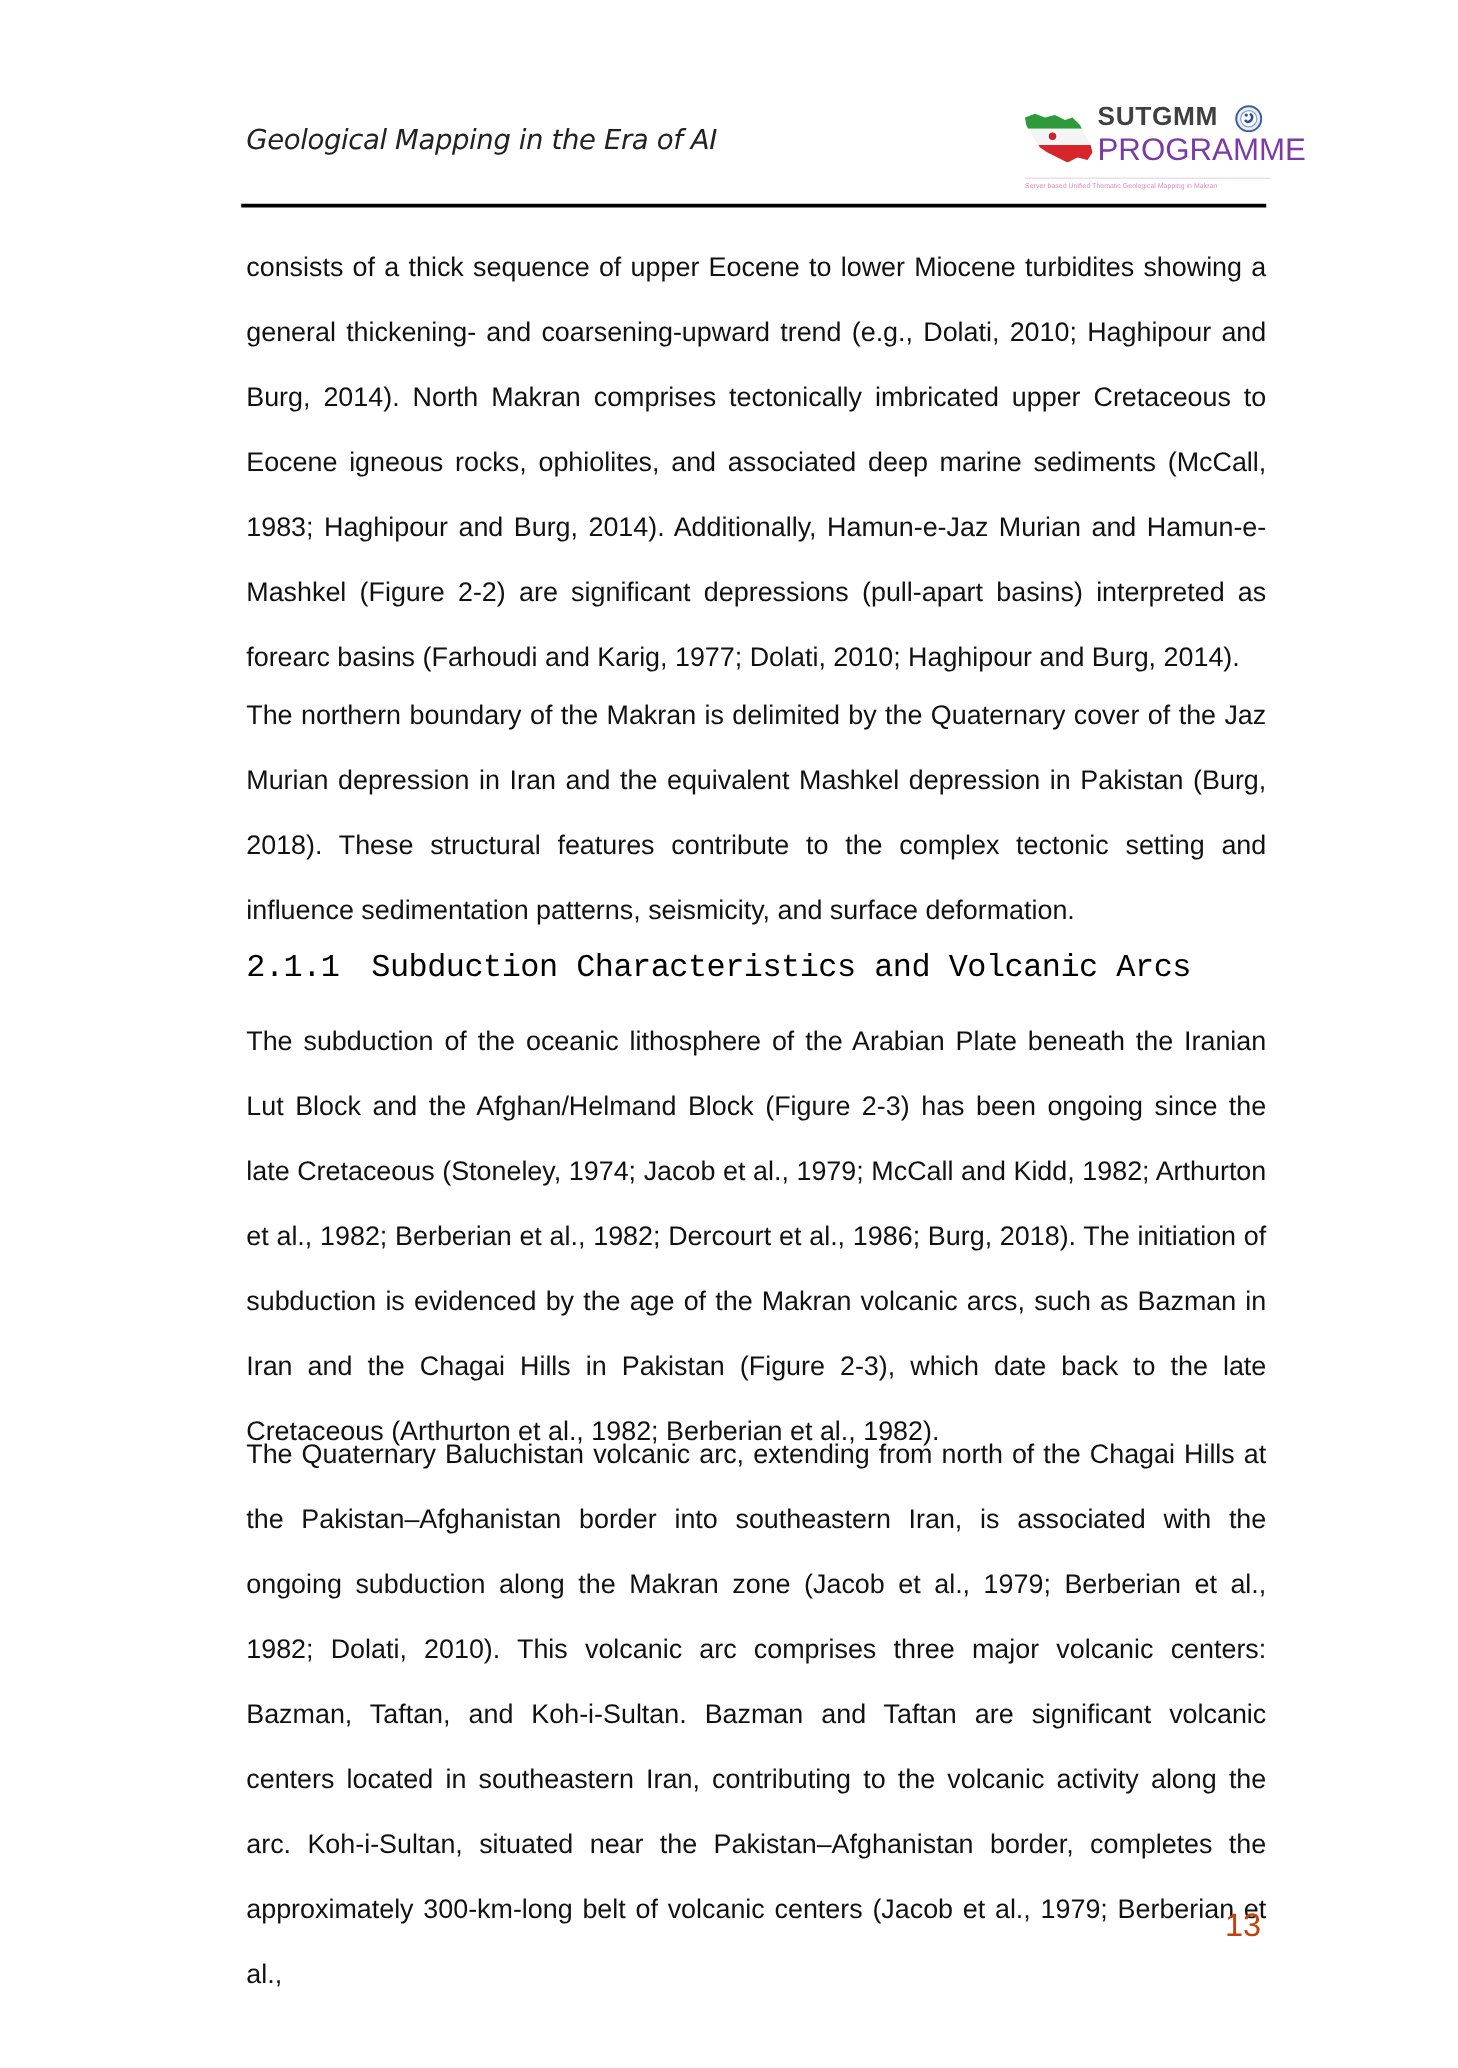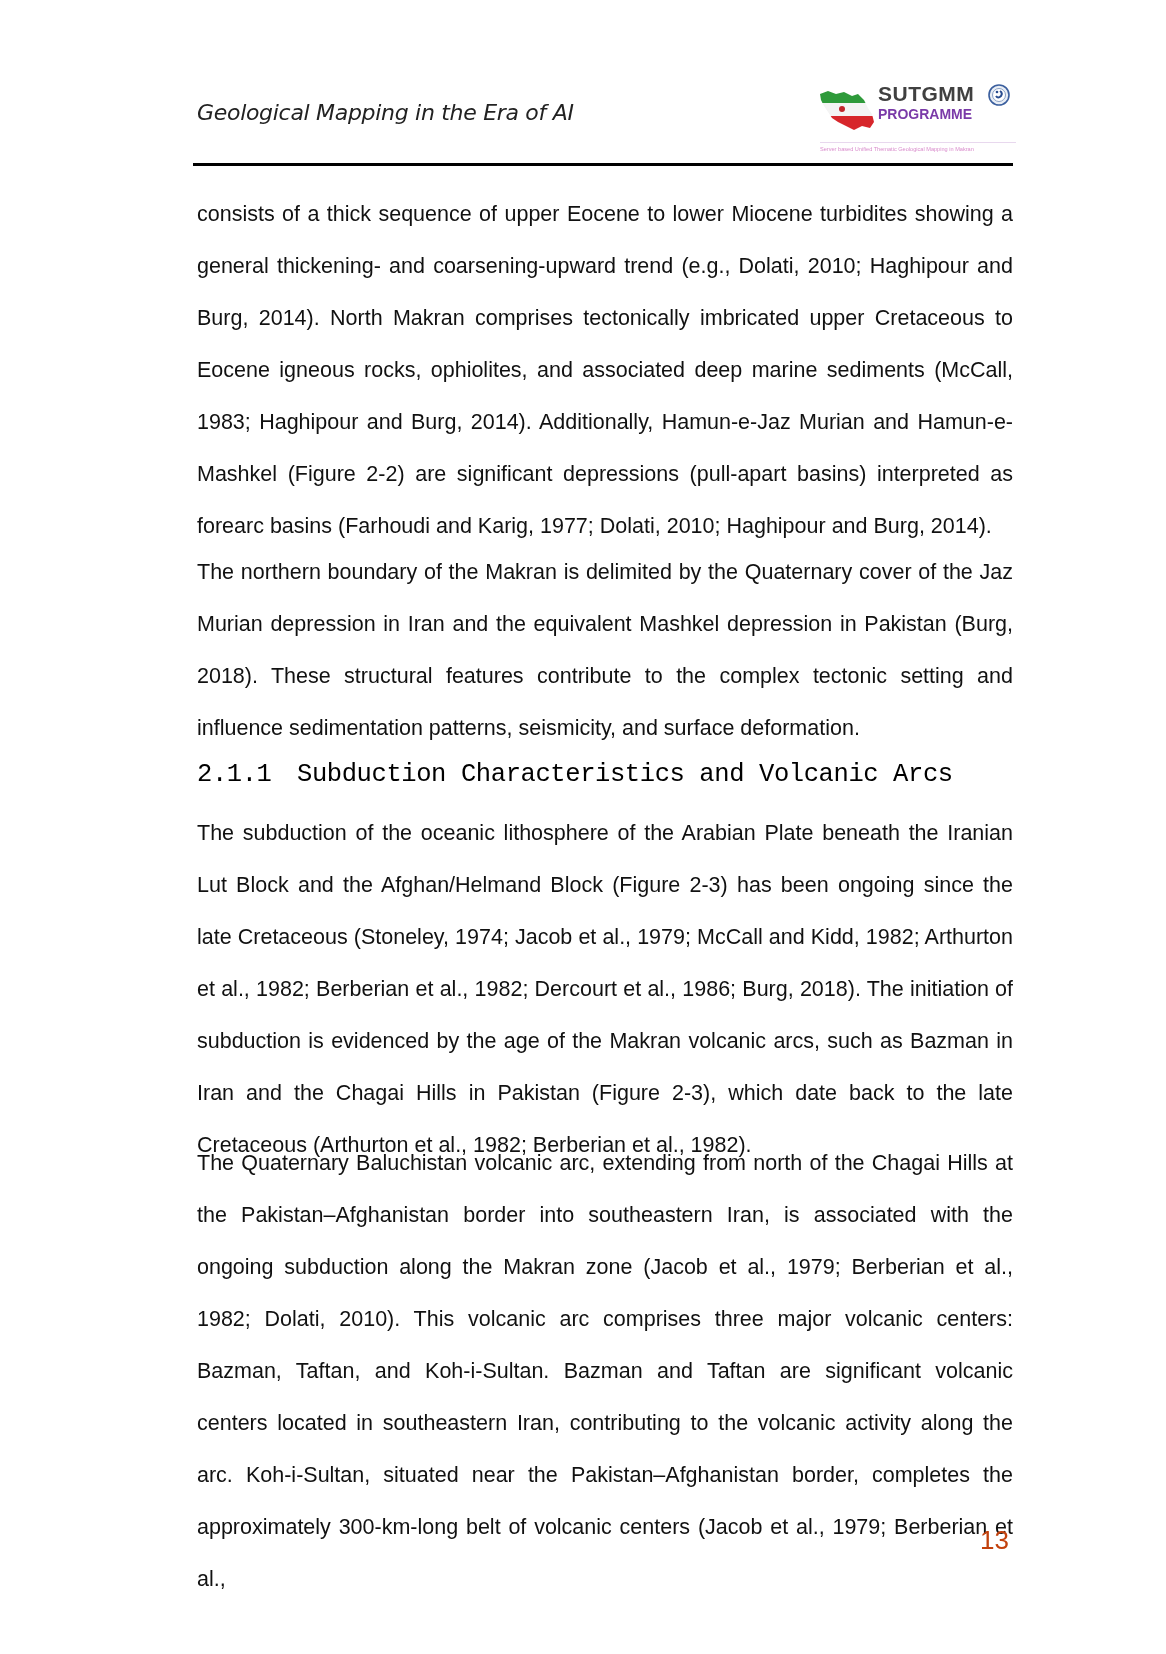--- a/index.html
+++ b/index.html
@@ -14,21 +14,21 @@
   .rule { position: absolute; left: 193px; top: 163px; width: 820px; height: 3px; background: #000; }
   .logo { position: absolute; left: 818px; top: 80px; width: 196px; height: 80px; }
   .logo-map { position: absolute; left: 0; top: 8px; width: 58px; height: 44px; }
   .logo-line1 {
     position: absolute; left: 60px; top: 2px;
     font-family: "Liberation Sans", sans-serif; font-weight: bold; font-size: 21px;
     color: #404040; letter-spacing: 0.5px;
   }
   .logo-line2 {
     position: absolute; left: 60px; top: 26px;
-    font-family: "Liberation Sans", sans-serif; font-weight: bold; font-size: 14px;
+    font-family: "Liberation Sans", sans-serif; font-weight: normal; font-size: 25px;
     color: #7a3aa8; letter-spacing: 0px;
   }
   .logo-emblem { position: absolute; left: 170px; top: 4px; width: 22px; height: 22px; }
   .logo-sub {
     position: absolute; left: 2px; top: 62px; width: 196px;
     font-family: "Liberation Sans", sans-serif; font-size: 5.6px; color: #d98ccc;
     white-space: nowrap; border-top: 1px solid #e8d8ee; padding-top: 3px;
   }
   .body-text {
     position: absolute; left: 197px; width: 816px;

